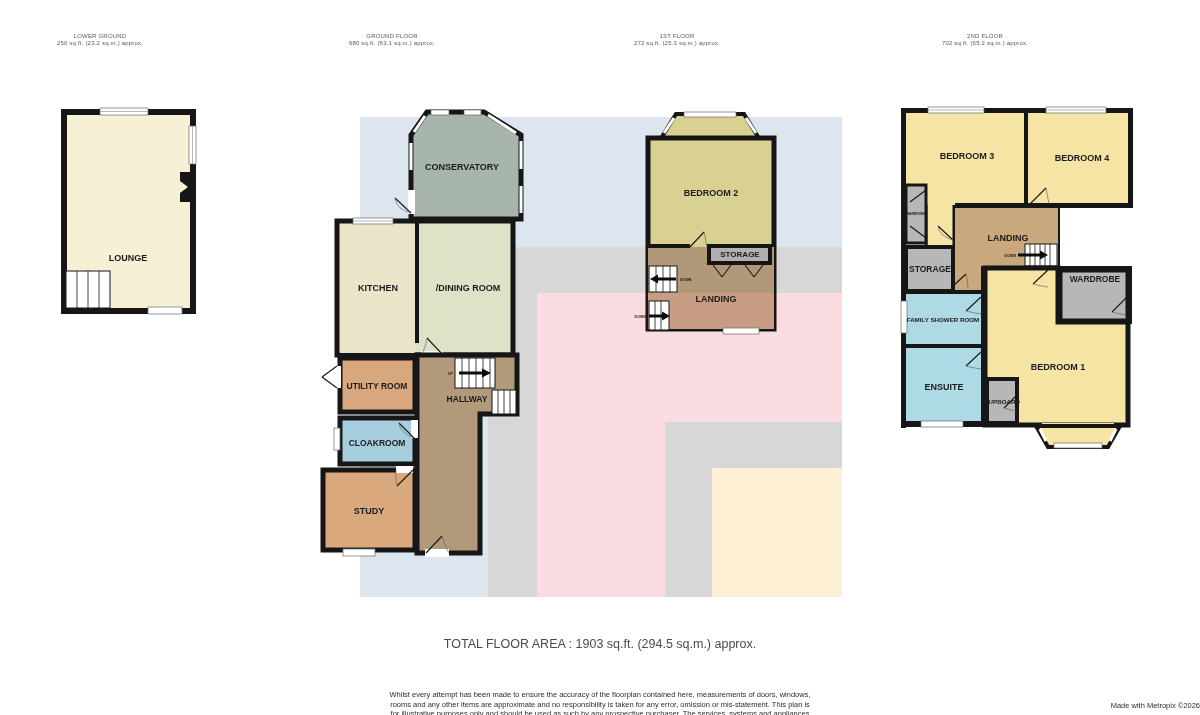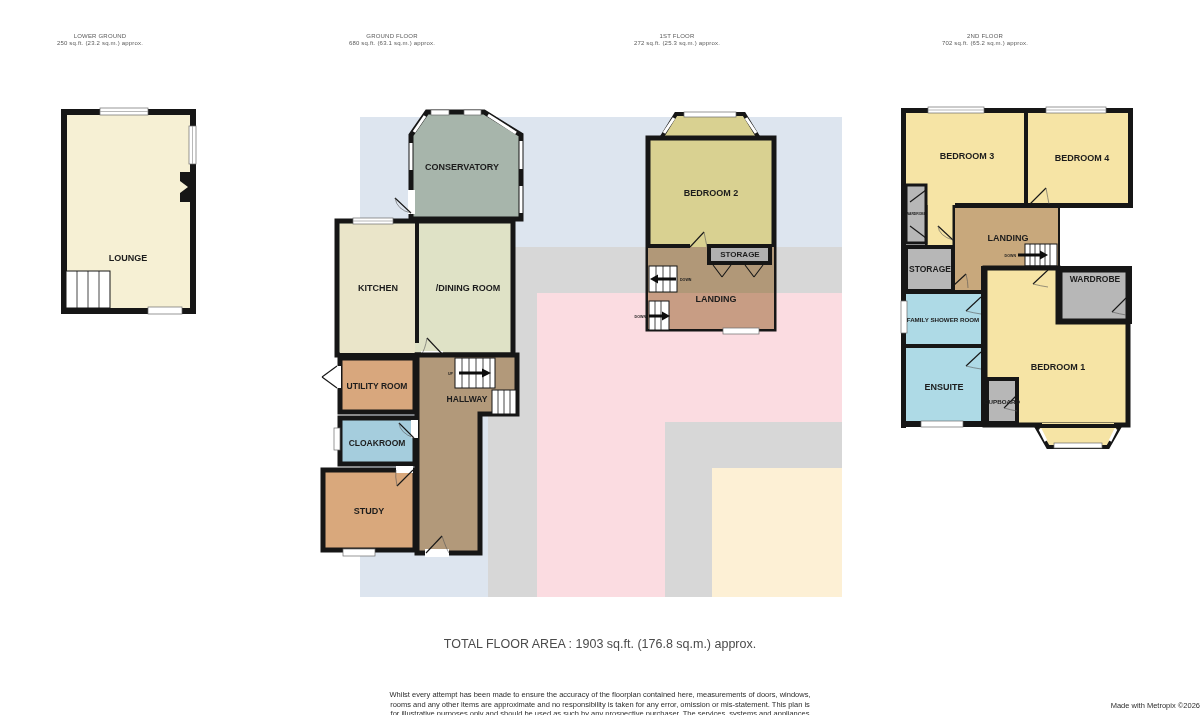--- a/index.html
+++ b/index.html
@@ -296,16 +296,16 @@
 
     <g>
       <rect x="1042" y="423" width="72" height="5" fill="#f6e4a5"></rect>
       <polygon points="1036,426 1048,447 1108,447 1120,426" fill="#f6e4a5" stroke="#161616" stroke-width="4"></polygon>
       <rect class="win" x="1054" y="443" width="48" height="5"></rect>
       <line class="wline" x1="1040" y1="429" x2="1046" y2="441"></line>
       <line class="wline" x1="1110" y1="441" x2="1116" y2="429"></line>
     </g>
   </svg>
 
-  <div id="total">TOTAL FLOOR AREA : 1903 sq.ft. (176.8 sq.m.) approx.</div>
+  <div id="total">TOTAL FLOOR AREA : 1903 sq.ft. (294.5 sq.m.) approx.</div>
   <div id="disclaimer">Whilst every attempt has been made to ensure the accuracy of the floorplan contained here, measurements of doors, windows, rooms and any other items are approximate and no responsibility is taken for any error, omission or mis-statement. This plan is for illustrative purposes only and should be used as such by any prospective purchaser. The services, systems and appliances shown have not been tested and no guarantee as to their operability or efficiency can be given.</div>
   <div id="madewith">Made with Metropix ©2026</div>
 </div>
 
 </body></html>

